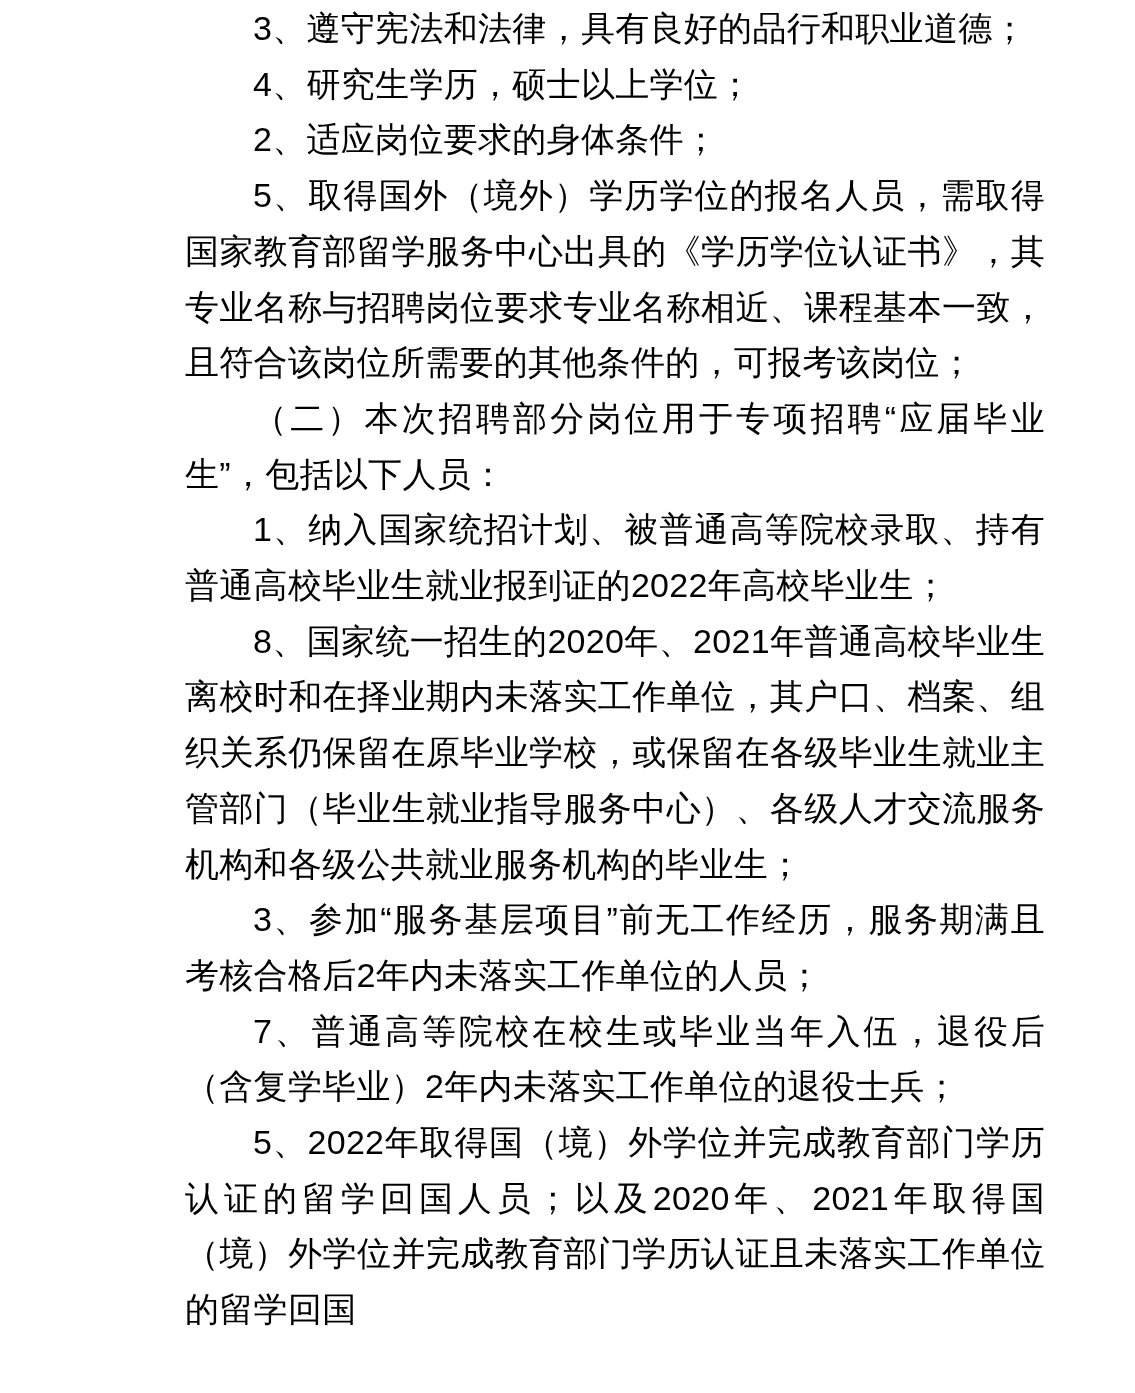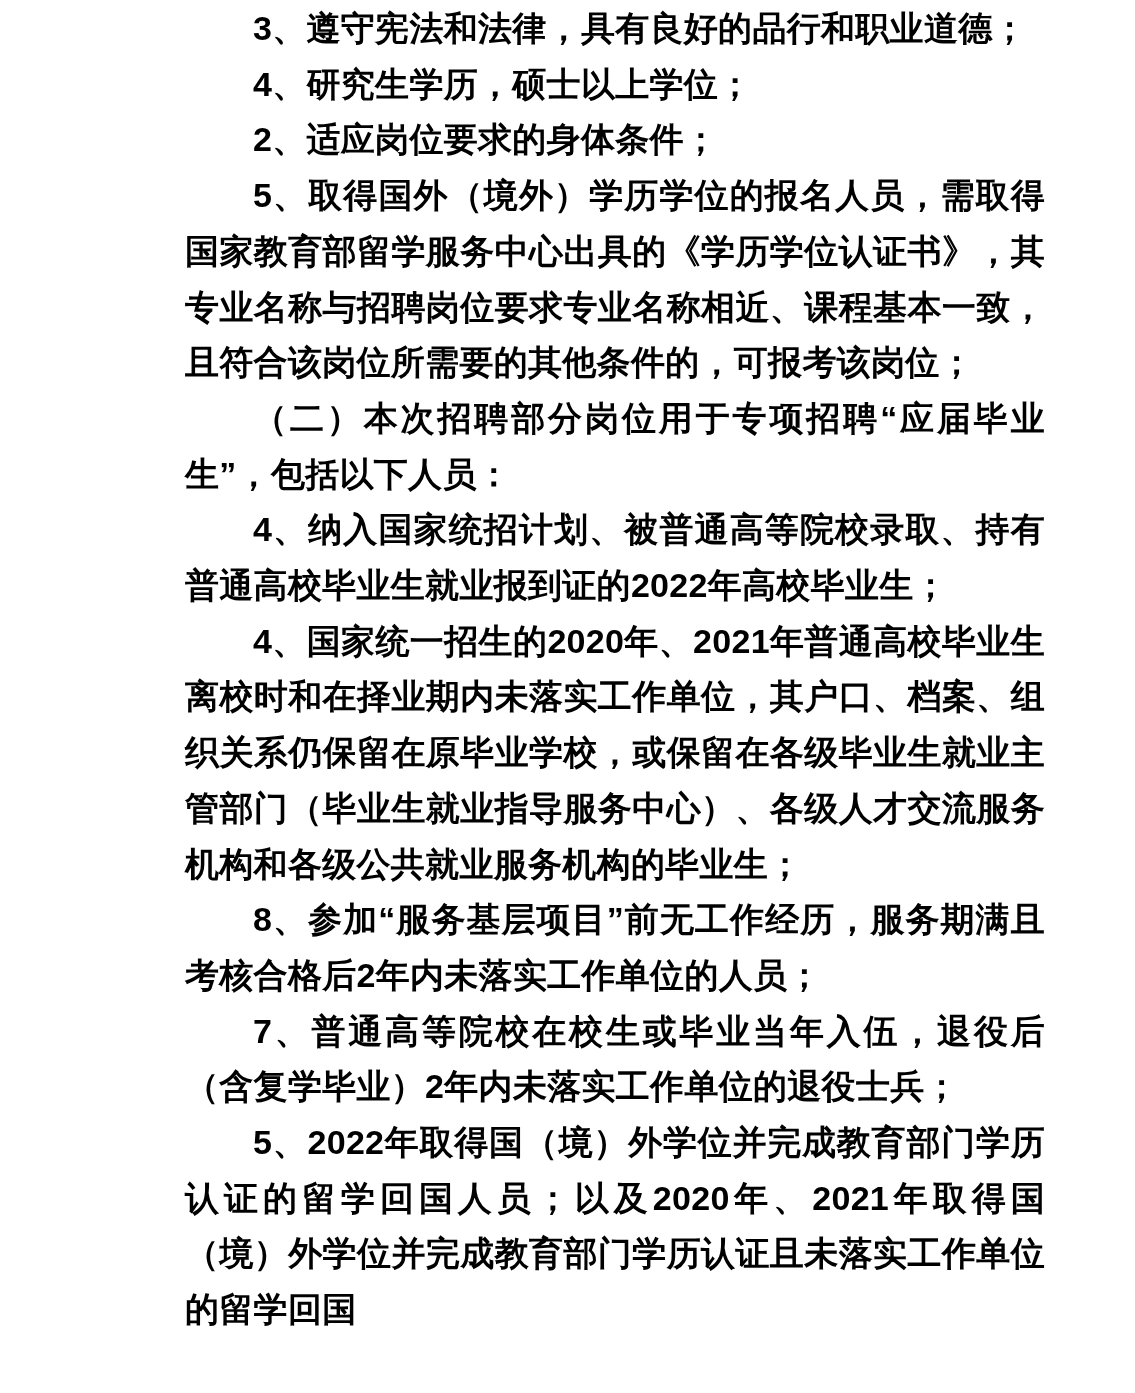--- a/index.html
+++ b/index.html
@@ -24,33 +24,32 @@
     color: #000000;
     text-align: justify;
     text-justify: inter-character;
     letter-spacing: 0.3px;
   }
   .para {
     margin: 0;
     padding: 0;
     text-indent: 2em;
     word-break: break-all;
-    font-weight: bold;
   }
   .para.bold {
-    font-weight: 700;
+    font-weight: 400;
   }
 </style>
 </head>
 <body>
 
 <main class="page">
   <p class="para">3、遵守宪法和法律，具有良好的品行和职业道德；</p>
   <p class="para">4、研究生学历，硕士以上学位；</p>
   <p class="para">2、适应岗位要求的身体条件；</p>
   <p class="para">5、取得国外（境外）学历学位的报名人员，需取得国家教育部留学服务中心出具的《学历学位认证书》，其专业名称与招聘岗位要求专业名称相近、课程基本一致，且符合该岗位所需要的其他条件的，可报考该岗位；</p>
   <p class="para bold">（二）本次招聘部分岗位用于专项招聘“应届毕业生”，包括以下人员：</p>
-  <p class="para">4、纳入国家统招计划、被普通高等院校录取、持有普通高校毕业生就业报到证的2022年高校毕业生；</p>
-  <p class="para">4、国家统一招生的2020年、2021年普通高校毕业生离校时和在择业期内未落实工作单位，其户口、档案、组织关系仍保留在原毕业学校，或保留在各级毕业生就业主管部门（毕业生就业指导服务中心）、各级人才交流服务机构和各级公共就业服务机构的毕业生；</p>
-  <p class="para">8、参加“服务基层项目”前无工作经历，服务期满且考核合格后2年内未落实工作单位的人员；</p>
+  <p class="para">1、纳入国家统招计划、被普通高等院校录取、持有普通高校毕业生就业报到证的2022年高校毕业生；</p>
+  <p class="para">8、国家统一招生的2020年、2021年普通高校毕业生离校时和在择业期内未落实工作单位，其户口、档案、组织关系仍保留在原毕业学校，或保留在各级毕业生就业主管部门（毕业生就业指导服务中心）、各级人才交流服务机构和各级公共就业服务机构的毕业生；</p>
+  <p class="para">3、参加“服务基层项目”前无工作经历，服务期满且考核合格后2年内未落实工作单位的人员；</p>
   <p class="para">7、普通高等院校在校生或毕业当年入伍，退役后（含复学毕业）2年内未落实工作单位的退役士兵；</p>
   <p class="para">5、2022年取得国（境）外学位并完成教育部门学历认证的留学回国人员；以及2020年、2021年取得国（境）外学位并完成教育部门学历认证且未落实工作单位的留学回国</p>
 </main>
 
 </body></html>

